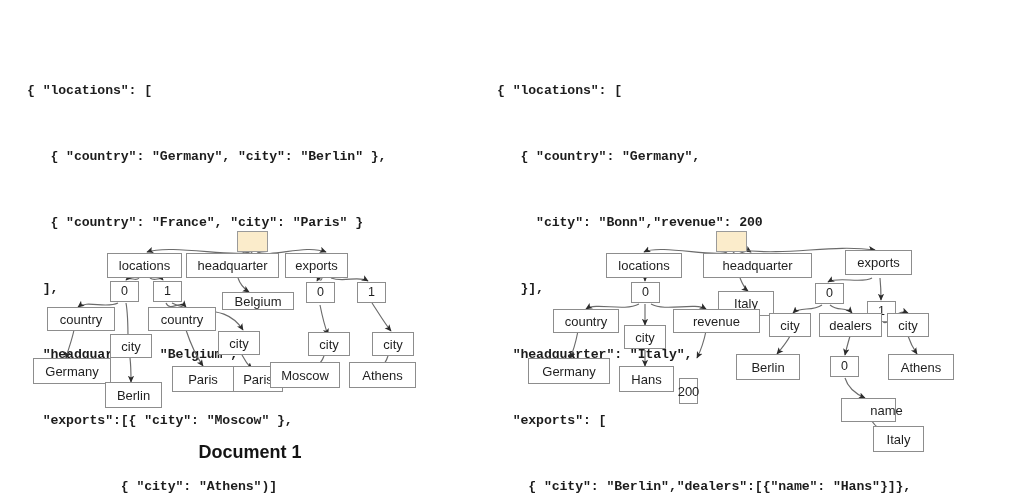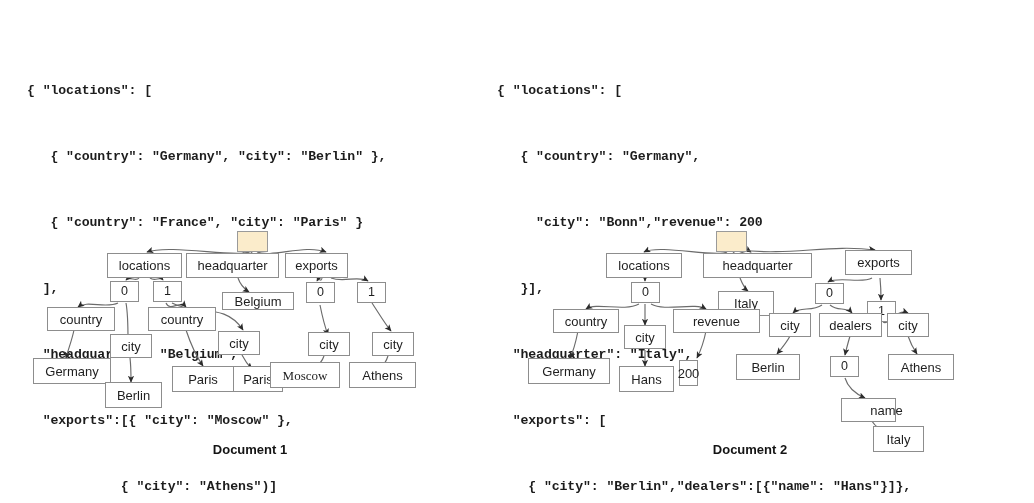--- a/index.html
+++ b/index.html
@@ -71,21 +71,21 @@
     background: #fbeccb;
     border: 1px solid #9a9a9a;
   }
   .node.idx { font-size: 12.5px; padding: 0 2px; }
 
   
   .caption {
     position: absolute;
     font-family: "Liberation Sans", sans-serif;
     font-weight: bold;
-    font-size: 13px;
+    font-size: 18px;
     color: #141414;
     text-align: center;
     white-space: nowrap;
   }
   #caption-left  { left: 150px; top: 442px; width: 200px; }
   #caption-right { left: 650px; top: 442px; width: 200px; }
 </style>
 </head>
 <body>
 
@@ -220,21 +220,21 @@
   <div class="node" style="left:110px;top:334px;width:42px;height:24px;">city</div>
   <div class="node" style="left:148px;top:307px;width:68px;height:24px;">country</div>
   <div class="node" style="left:218px;top:331px;width:42px;height:24px;">city</div>
   <div class="node" style="left:308px;top:332px;width:42px;height:24px;">city</div>
   <div class="node" style="left:372px;top:332px;width:42px;height:24px;">city</div>
 
   <div class="node" style="left:33px;top:358px;width:78px;height:26px;">Germany</div>
   <div class="node" style="left:105px;top:382px;width:57px;height:26px;">Berlin</div>
   <div class="node" style="left:172px;top:366px;width:62px;height:26px;">Paris</div>
   <div class="node" style="left:233px;top:366px;width:50px;height:26px;">Paris</div>
-  <div class="node" style="left:270px;top:362px;width:70px;height:26px;font-family:Liberation Serif, serif;">Moscow</div>
+  <div class="node" style="left:270px;top:362px;width:70px;height:26px;">Moscow</div>
   <div class="node" style="left:349px;top:362px;width:67px;height:26px;">Athens</div>
 
   <div class="node root" style="left:716px;top:231px;width:31px;height:21px;"></div>
 
   <div class="node" style="left:606px;top:253px;width:76px;height:25px;">locations</div>
   <div class="node" style="left:703px;top:253px;width:109px;height:25px;">headquarter</div>
   <div class="node" style="left:845px;top:250px;width:67px;height:25px;">exports</div>
 
   <div class="node idx" style="left:631px;top:282px;width:29px;height:21px;">0</div>
   <div class="node" style="left:718px;top:291px;width:56px;height:25px;">Italy</div>
@@ -243,23 +243,22 @@
 
   <div class="node" style="left:553px;top:309px;width:66px;height:24px;">country</div>
   <div class="node" style="left:624px;top:325px;width:42px;height:24px;">city</div>
   <div class="node" style="left:673px;top:309px;width:87px;height:24px;">revenue</div>
   <div class="node" style="left:769px;top:313px;width:42px;height:24px;">city</div>
   <div class="node" style="left:819px;top:313px;width:63px;height:24px;">dealers</div>
   <div class="node" style="left:887px;top:313px;width:42px;height:24px;">city</div>
 
   <div class="node" style="left:528px;top:358px;width:82px;height:26px;">Germany</div>
   <div class="node" style="left:619px;top:366px;width:55px;height:26px;">Hans</div>
-  <div class="node" style="left:679px;top:360px;width:19px;height:26px;">200</div>
+  <div class="node" style="left:679px;top:378px;width:19px;height:26px;">200</div>
   <div class="node" style="left:736px;top:354px;width:64px;height:26px;">Berlin</div>
   <div class="node idx" style="left:830px;top:356px;width:29px;height:21px;">0</div>
   <div class="node" style="left:888px;top:354px;width:66px;height:26px;">Athens</div>
   <div class="node" style="left:841px;top:398px;width:55px;height:24px;padding-left:40px;">name</div>
   <div class="node" style="left:873px;top:426px;width:51px;height:26px;">Italy</div>
 
   <div class="caption" id="caption-left">Document 1</div>
-  <div class="caption" id="caption-right">Document 2</div>
 
 </div>
 
 </body></html>

